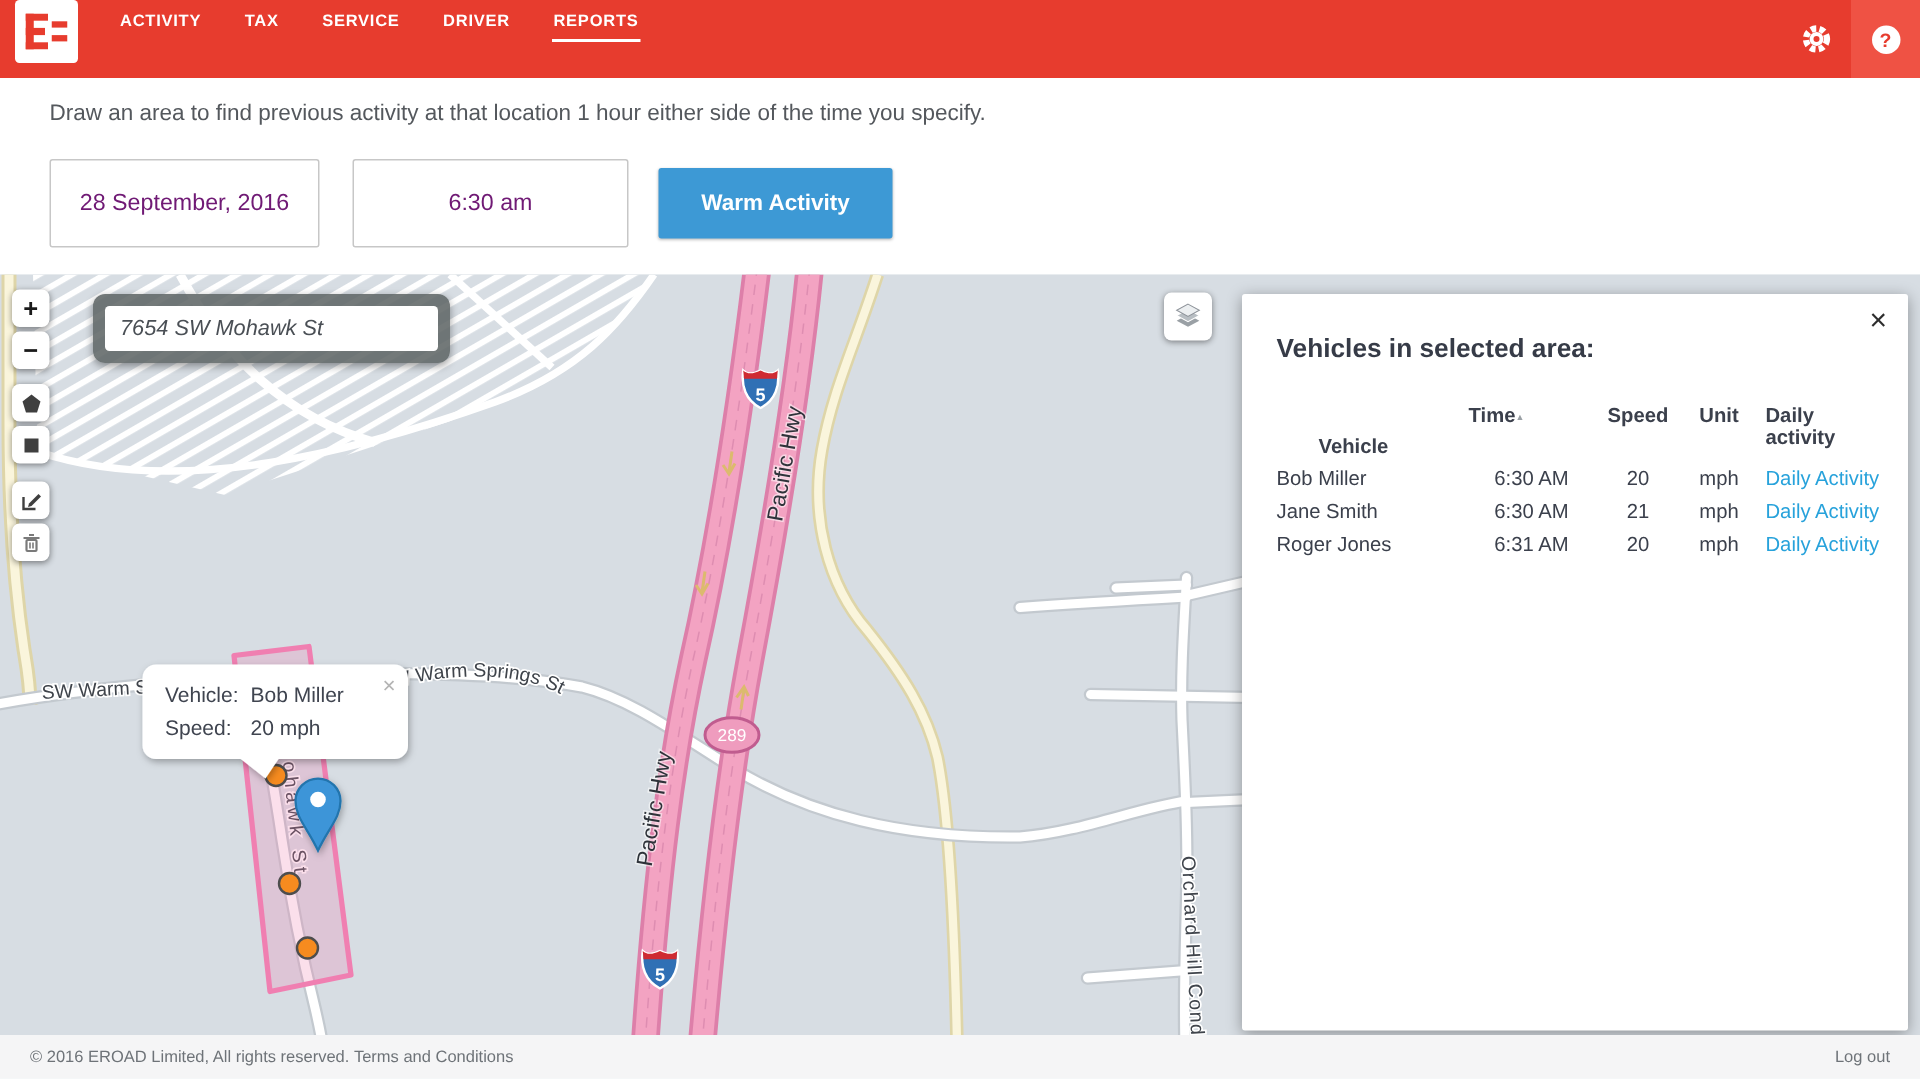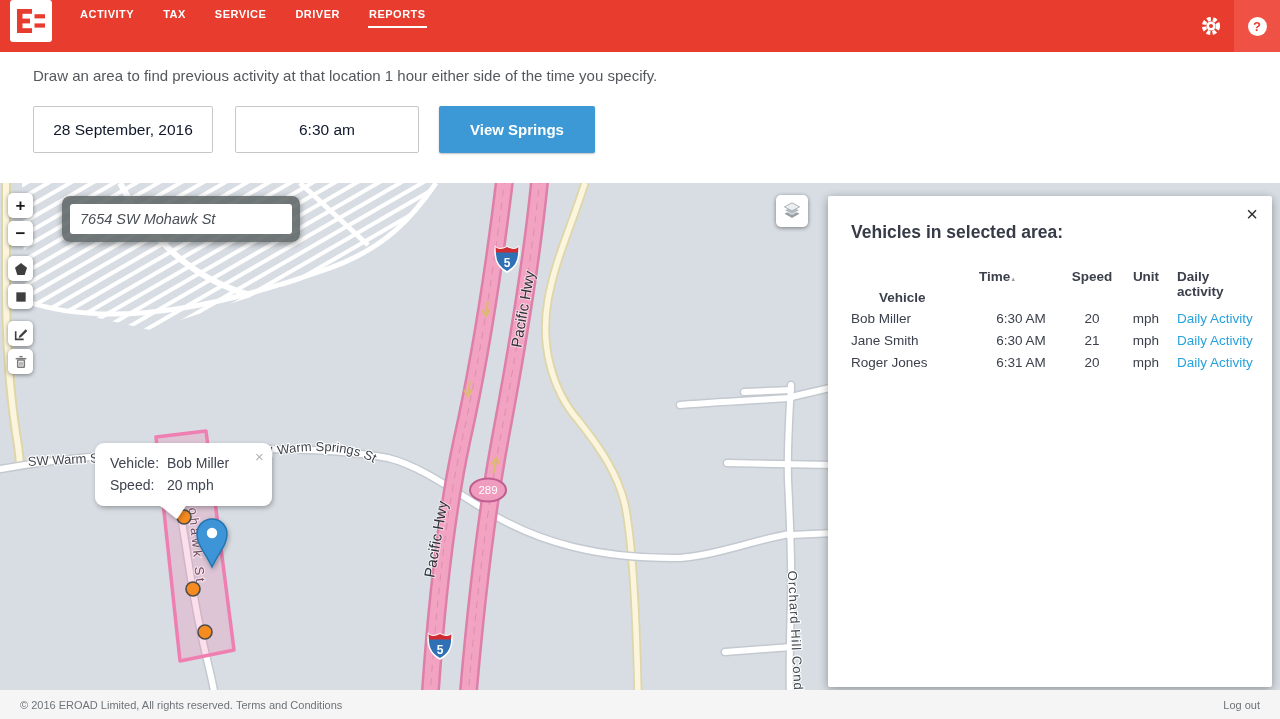--- a/index.html
+++ b/index.html
@@ -17,22 +17,22 @@
   .nav-right { margin-left:auto; display:flex; align-items:center; height:52px; }
   .gear-btn { width:46px; height:52px; display:flex; align-items:center; justify-content:center; cursor:pointer; }
   .help-zone { width:46px; height:52px; background:#ef5244; display:flex; align-items:center; justify-content:center; cursor:pointer; }
   .help-circle { width:19px; height:19px; background:#fff; border-radius:50%;
     color:#e73c2e; font-size:13px; font-weight:bold; display:flex; align-items:center; justify-content:center; }
 
   
   .subheader { height:131px; background:#fff; padding-left:33px; }
   .instruction { padding-top:15px; font-size:15px; color:#54585d; }
   .form-row { margin-top:22px; display:flex; align-items:center; }
-  .field { height:47px; border:1px solid #c7c7c7; border-radius:2px; background:#fff;
-    text-align:center; font-size:15.5px; color:#0f172a; font-family:"Liberation Sans",sans-serif; }
+  .field { height:59px; border:1px solid #c7c7c7; border-radius:2px; background:#fff;
+    text-align:center; font-size:15.5px; color:#701a75; font-family:"Liberation Sans",sans-serif; }
   .date-field { width:180px; }
   .time-field { width:184px; margin-left:22px; }
   .view-btn { width:156px; height:47px; margin-left:20px; background:#3d99d5; border:none;
     border-radius:2px; color:#fff; font-size:15px; font-weight:bold; cursor:pointer;
     box-shadow:0 1px 2px rgba(0,0,0,.25); font-family:"Liberation Sans",sans-serif; }
 
   
   .map-wrap { position:relative; height:507px; background:#d7dde3; overflow:hidden; }
   .map-svg { position:absolute; top:0; left:0; }
   .map-btn { width:25px; height:25px; background:#fff; border:none; border-radius:5px;
@@ -112,21 +112,21 @@
       <div class="help-circle">?</div>
     </div>
   </div>
 </div>
 
 <div class="subheader">
   <div class="instruction">Draw an area to find previous activity at that location 1 hour either side of the time you specify.</div>
   <div class="form-row">
     <input class="field date-field" readonly="" value="28 September, 2016" style="">
     <input class="field time-field" readonly="" value="6:30 am" style="">
-    <button class="view-btn">View Springs</button>
+    <button class="view-btn">Warm Activity</button>
   </div>
 </div>
 
 <div class="map-wrap">
   <svg class="map-svg" width="1280" height="507" viewBox="0 0 1280 507">
     <defs>
       <pattern id="hatch" width="11" height="11" patternUnits="userSpaceOnUse" patternTransform="rotate(60)">
         <rect width="11" height="11" fill="#d7dde3"></rect>
         <rect width="4" height="11" fill="#ffffff"></rect>
       </pattern>

